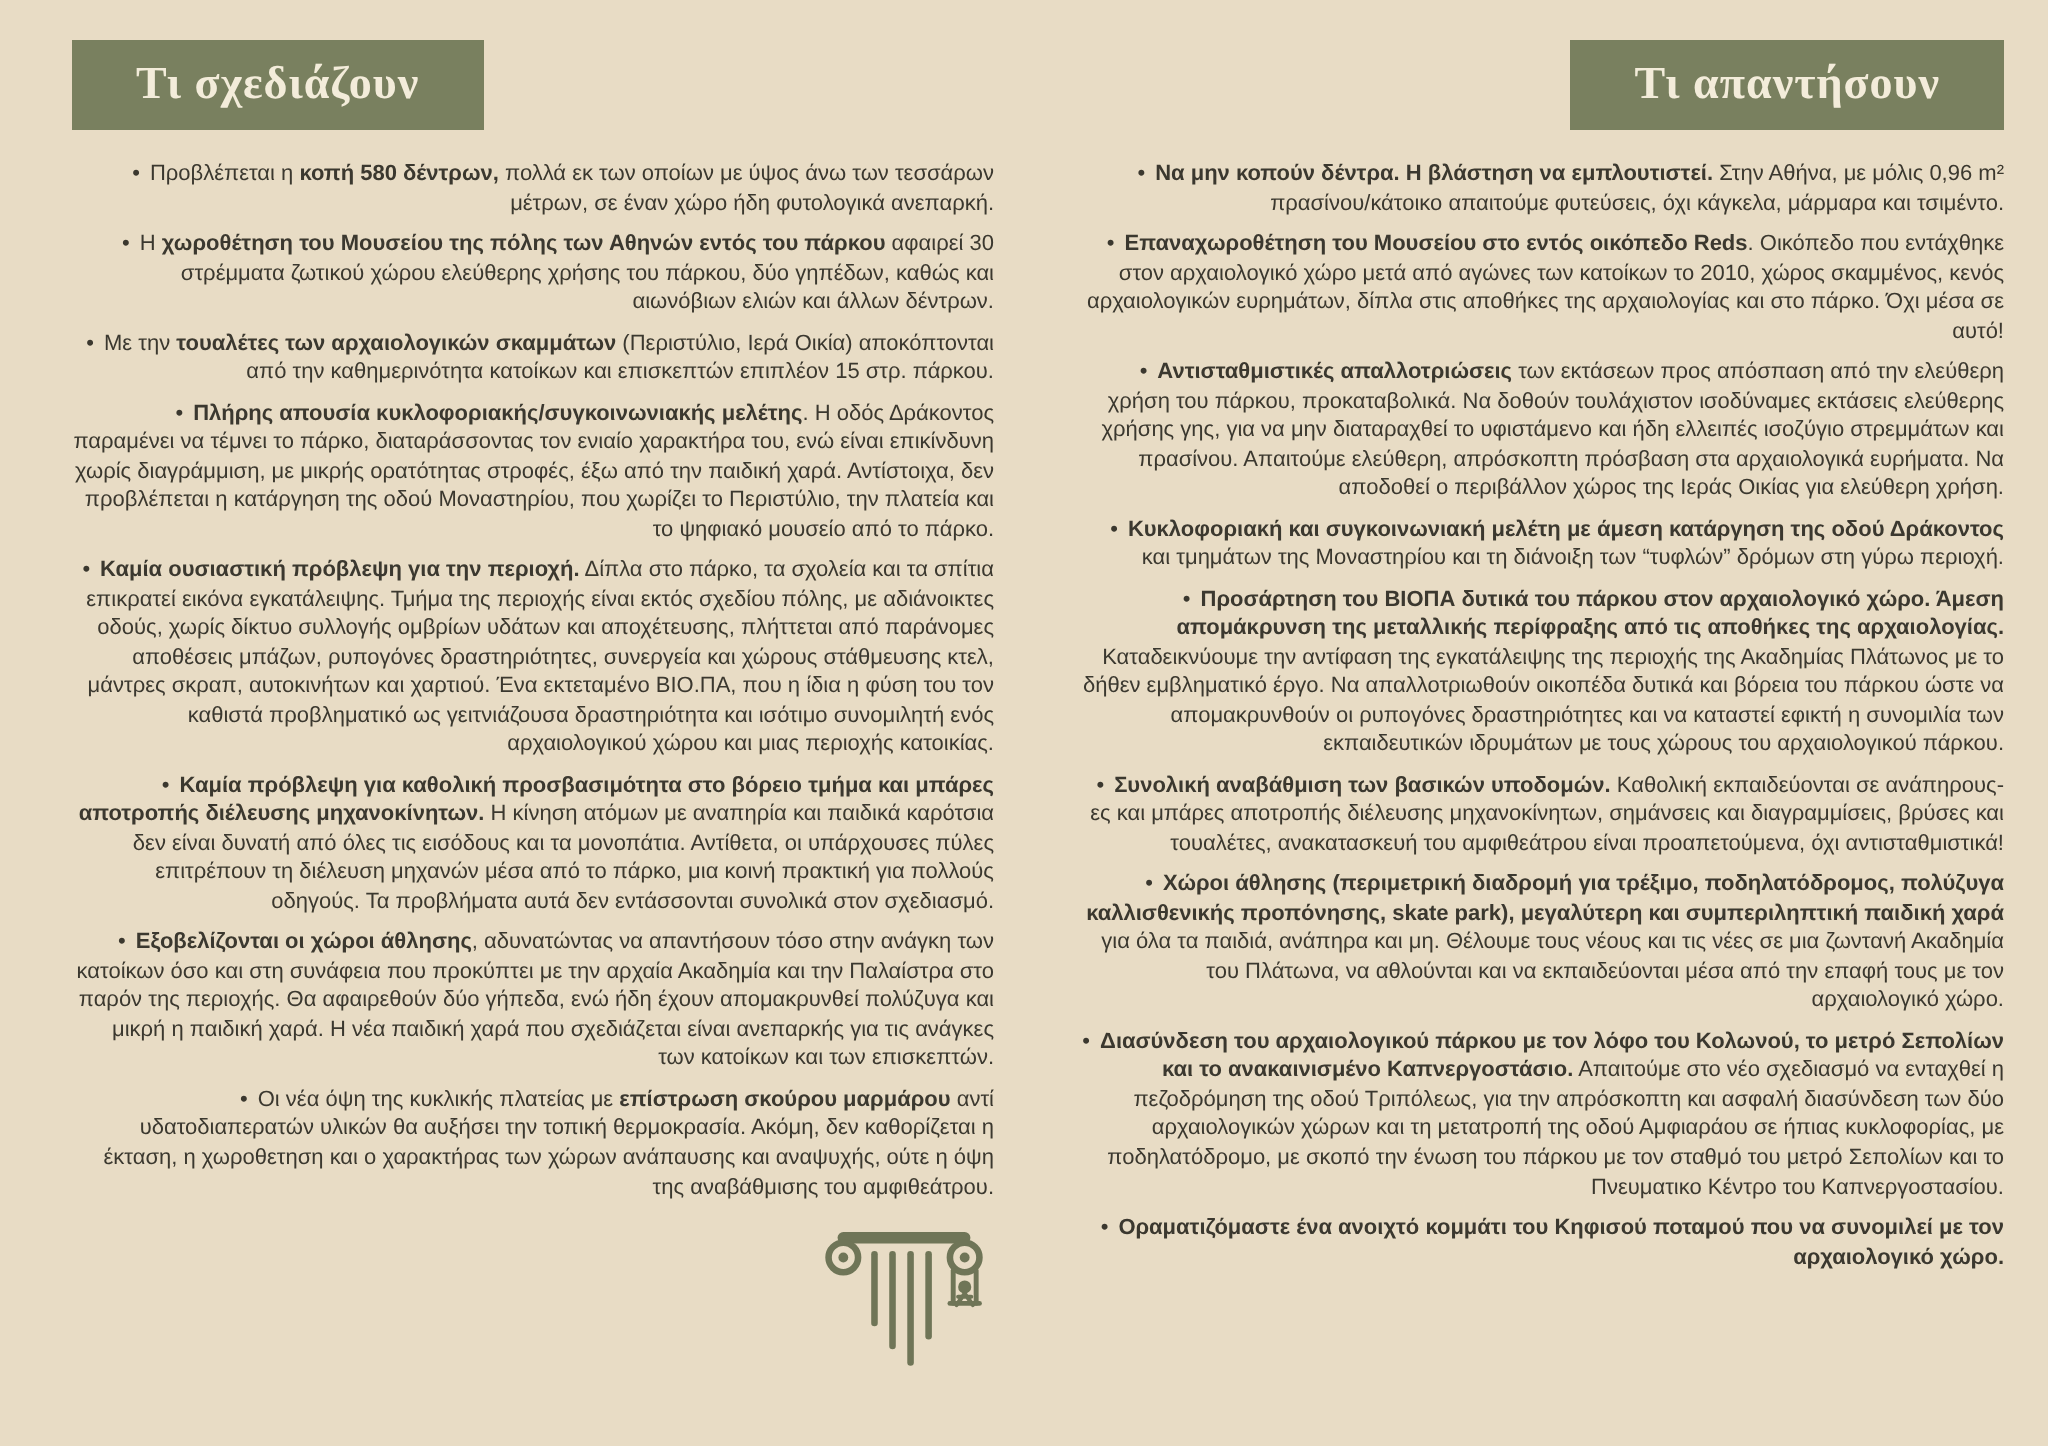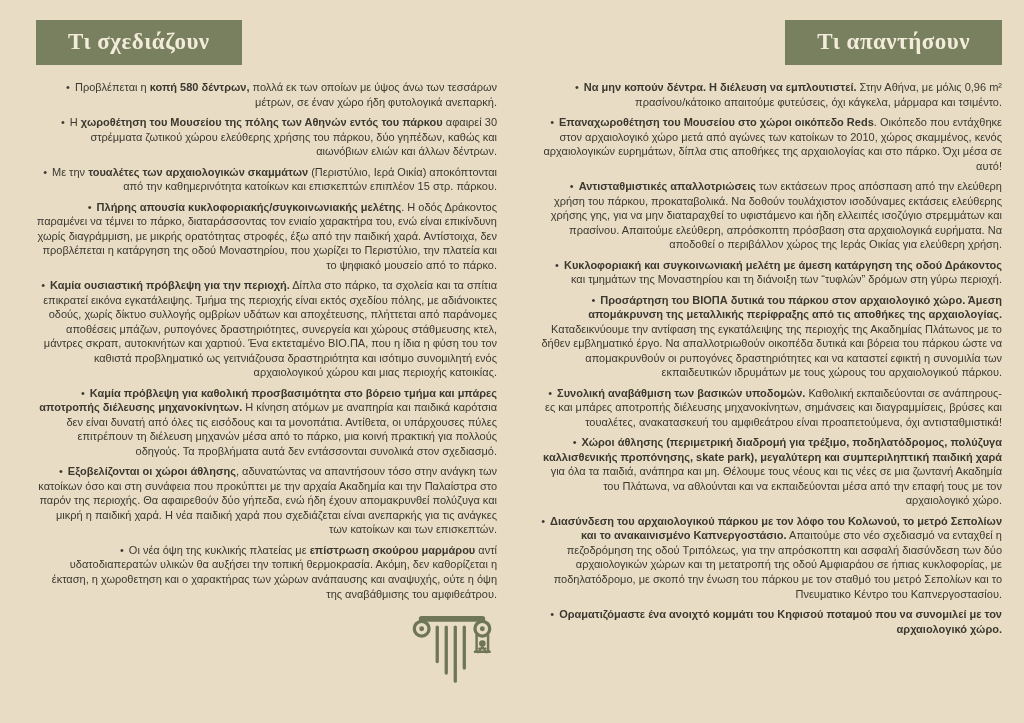--- a/index.html
+++ b/index.html
@@ -96,22 +96,22 @@
         </svg>
       </div>
     </div>
   </div>
 
   <div class="col col-right">
     <div class="header-box">
       <span>Τι απαντήσουν</span>
     </div>
     <div class="bullets" id="right-bullets">
-        <p class="bullet"><span class="dot">•</span><span class="bold">Να μην κοπούν δέντρα. Η διέλευση να εμπλουτιστεί.</span><span class="plain"> Στην Αθήνα, με μόλις 0,96 m² πρασίνου/κάτοικο απαιτούμε φυτεύσεις, όχι κάγκελα, μάρμαρα και τσιμέντο.</span></p>
-        <p class="bullet"><span class="dot">•</span><span class="bold">Επαναχωροθέτηση του Μουσείου στο χώροι οικόπεδο Reds</span><span class="plain">. Οικόπεδο που εντάχθηκε στον αρχαιολογικό χώρο μετά από αγώνες των κατοίκων το 2010, χώρος σκαμμένος, κενός αρχαιολογικών ευρημάτων, δίπλα στις αποθήκες της αρχαιολογίας και στο πάρκο. Όχι μέσα σε αυτό!</span></p>
+        <p class="bullet"><span class="dot">•</span><span class="bold">Να μην κοπούν δέντρα. Η βλάστηση να εμπλουτιστεί.</span><span class="plain"> Στην Αθήνα, με μόλις 0,96 m² πρασίνου/κάτοικο απαιτούμε φυτεύσεις, όχι κάγκελα, μάρμαρα και τσιμέντο.</span></p>
+        <p class="bullet"><span class="dot">•</span><span class="bold">Επαναχωροθέτηση του Μουσείου στο εντός οικόπεδο Reds</span><span class="plain">. Οικόπεδο που εντάχθηκε στον αρχαιολογικό χώρο μετά από αγώνες των κατοίκων το 2010, χώρος σκαμμένος, κενός αρχαιολογικών ευρημάτων, δίπλα στις αποθήκες της αρχαιολογίας και στο πάρκο. Όχι μέσα σε αυτό!</span></p>
         <p class="bullet"><span class="dot">•</span><span class="bold">Αντισταθμιστικές απαλλοτριώσεις</span><span class="plain"> των εκτάσεων προς απόσπαση από την ελεύθερη χρήση του πάρκου, προκαταβολικά. Να δοθούν τουλάχιστον ισοδύναμες εκτάσεις ελεύθερης χρήσης γης, για να μην διαταραχθεί το υφιστάμενο και ήδη ελλειπές ισοζύγιο στρεμμάτων και πρασίνου. Απαιτούμε ελεύθερη, απρόσκοπτη πρόσβαση στα αρχαιολογικά ευρήματα. Να αποδοθεί ο περιβάλλον χώρος της Ιεράς Οικίας για ελεύθερη χρήση.</span></p>
         <p class="bullet"><span class="dot">•</span><span class="bold">Κυκλοφοριακή και συγκοινωνιακή μελέτη με άμεση κατάργηση της οδού Δράκοντος</span><span class="plain"> και τμημάτων της Μοναστηρίου και τη διάνοιξη των “τυφλών” δρόμων στη γύρω περιοχή.</span></p>
         <p class="bullet"><span class="dot">•</span><span class="bold">Προσάρτηση του ΒΙΟΠΑ δυτικά του πάρκου στον αρχαιολογικό χώρο. Άμεση απομάκρυνση της μεταλλικής περίφραξης από τις αποθήκες της αρχαιολογίας.</span><span class="plain"> Καταδεικνύουμε την αντίφαση της εγκατάλειψης της περιοχής της Ακαδημίας Πλάτωνος με το δήθεν εμβληματικό έργο. Να απαλλοτριωθούν οικοπέδα δυτικά και βόρεια του πάρκου ώστε να απομακρυνθούν οι ρυπογόνες δραστηριότητες και να καταστεί εφικτή η συνομιλία των εκπαιδευτικών ιδρυμάτων με τους χώρους του αρχαιολογικού πάρκου.</span></p>
         <p class="bullet"><span class="dot">•</span><span class="bold">Συνολική αναβάθμιση των βασικών υποδομών.</span><span class="plain"> Καθολική εκπαιδεύονται σε ανάπηρους-ες και μπάρες αποτροπής διέλευσης μηχανοκίνητων, σημάνσεις και διαγραμμίσεις, βρύσες και τουαλέτες, ανακατασκευή του αμφιθεάτρου είναι προαπετούμενα, όχι αντισταθμιστικά!</span></p>
         <p class="bullet"><span class="dot">•</span><span class="bold">Χώροι άθλησης (περιμετρική διαδρομή για τρέξιμο, ποδηλατόδρομος, πολύζυγα καλλισθενικής προπόνησης, skate park), μεγαλύτερη και συμπεριληπτική παιδική χαρά</span><span class="plain"> για όλα τα παιδιά, ανάπηρα και μη. Θέλουμε τους νέους και τις νέες σε μια ζωντανή Ακαδημία του Πλάτωνα, να αθλούνται και να εκπαιδεύονται μέσα από την επαφή τους με τον αρχαιολογικό χώρο.</span></p>
         <p class="bullet"><span class="dot">•</span><span class="bold">Διασύνδεση του αρχαιολογικού πάρκου με τον λόφο του Κολωνού, το μετρό Σεπολίων και το ανακαινισμένο Καπνεργοστάσιο.</span><span class="plain"> Απαιτούμε στο νέο σχεδιασμό να ενταχθεί η πεζοδρόμηση της οδού Τριπόλεως, για την απρόσκοπτη και ασφαλή διασύνδεση των δύο αρχαιολογικών χώρων και τη μετατροπή της οδού Αμφιαράου σε ήπιας κυκλοφορίας, με ποδηλατόδρομο, με σκοπό την ένωση του πάρκου με τον σταθμό του μετρό Σεπολίων και το Πνευματικο Κέντρο του Καπνεργοστασίου.</span></p>
         <p class="bullet"><span class="dot">•</span><span class="bold">Οραματιζόμαστε ένα ανοιχτό κομμάτι του Κηφισού ποταμού που να συνομιλεί με τον αρχαιολογικό χώρο.</span></p>
       </div>
   </div>
 

